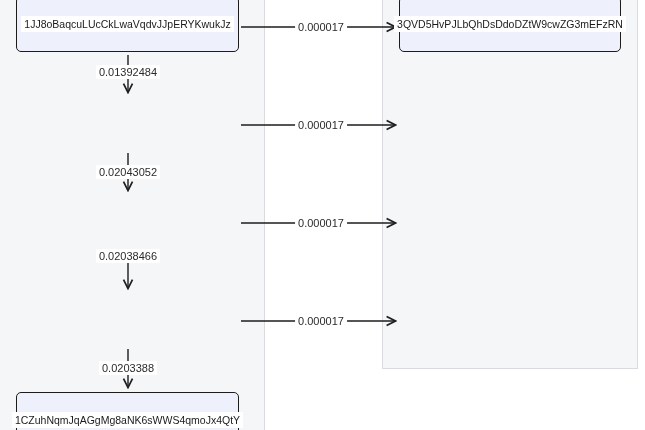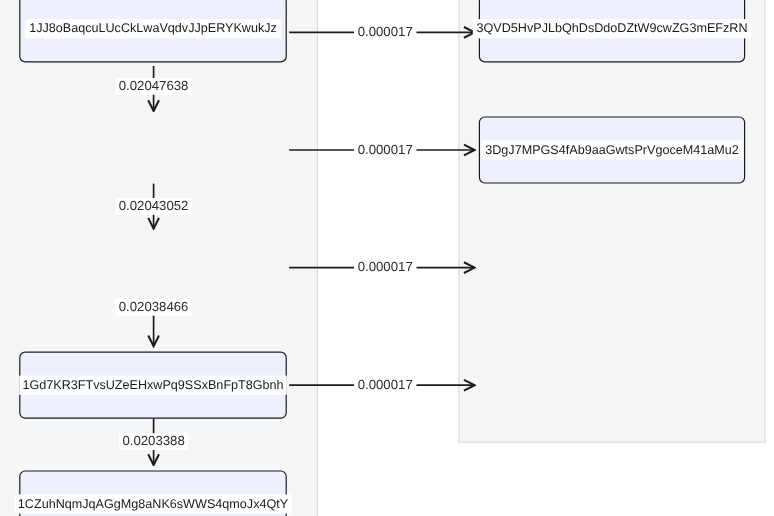--- a/index.html
+++ b/index.html
@@ -73,35 +73,29 @@
       <line x1="241" y1="27" x2="395" y2="27" marker-end="url(#vee)"></line>
       <line x1="241" y1="125" x2="395" y2="125" marker-end="url(#vee)"></line>
       <line x1="241" y1="223" x2="395" y2="223" marker-end="url(#vee)"></line>
       <line x1="241" y1="321" x2="395" y2="321" marker-end="url(#vee)"></line>
     </g>
   </svg>
 
   <div class="node node-left" style="top:-4px">
     <span class="node-label">1JJ8oBaqcuLUcCkLwaVqdvJJpERYKwukJz</span>
   </div>
-  <div class="node node-left" style="top:293px">
-    <span class="node-label">1Gd7KR3FTvsUZeEHxwPq9SSxBnFpT8Gbnh</span>
-  </div>
   <div class="node node-left" style="top:392px">
     <span class="node-label">1CZuhNqmJqAGgMg8aNK6sWWS4qmoJx4QtY</span>
   </div>
 
   <div class="node node-right" style="top:-4px">
     <span class="node-label">3QVD5HvPJLbQhDsDdoDZtW9cwZG3mEFzRN</span>
   </div>
-  <div class="node node-right" style="top:97px">
-    <span class="node-label">3DgJ7MPGS4fAb9aaGwtsPrVgoceM41aMu2</span>
-  </div>
 
-  <div class="edge-label" style="left:128px;top:72px">0.02047638</div>
+  <div class="edge-label" style="left:128px;top:72px">0.01392484</div>
   <div class="edge-label" style="left:128px;top:172px">0.02043052</div>
   <div class="edge-label" style="left:128px;top:256px">0.02038466</div>
   <div class="edge-label" style="left:128px;top:368px">0.0203388</div>
 
   <div class="edge-label" style="left:321px;top:27px">0.000017</div>
   <div class="edge-label" style="left:321px;top:125px">0.000017</div>
   <div class="edge-label" style="left:321px;top:223px">0.000017</div>
   <div class="edge-label" style="left:321px;top:321px">0.000017</div>
 
 </div>

